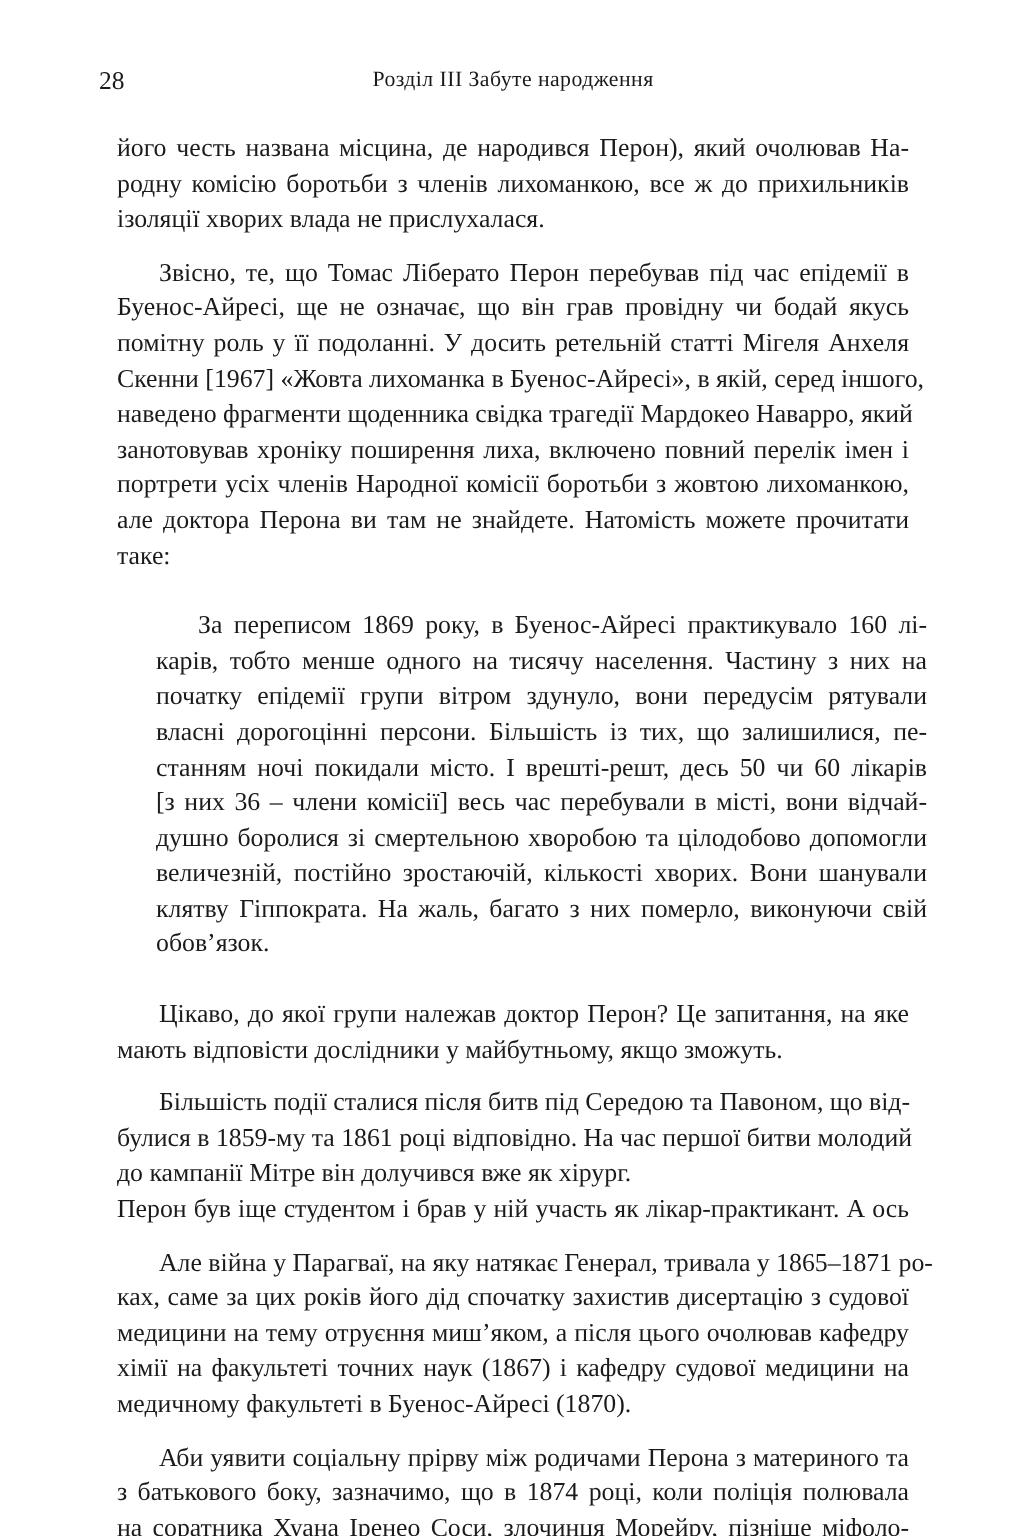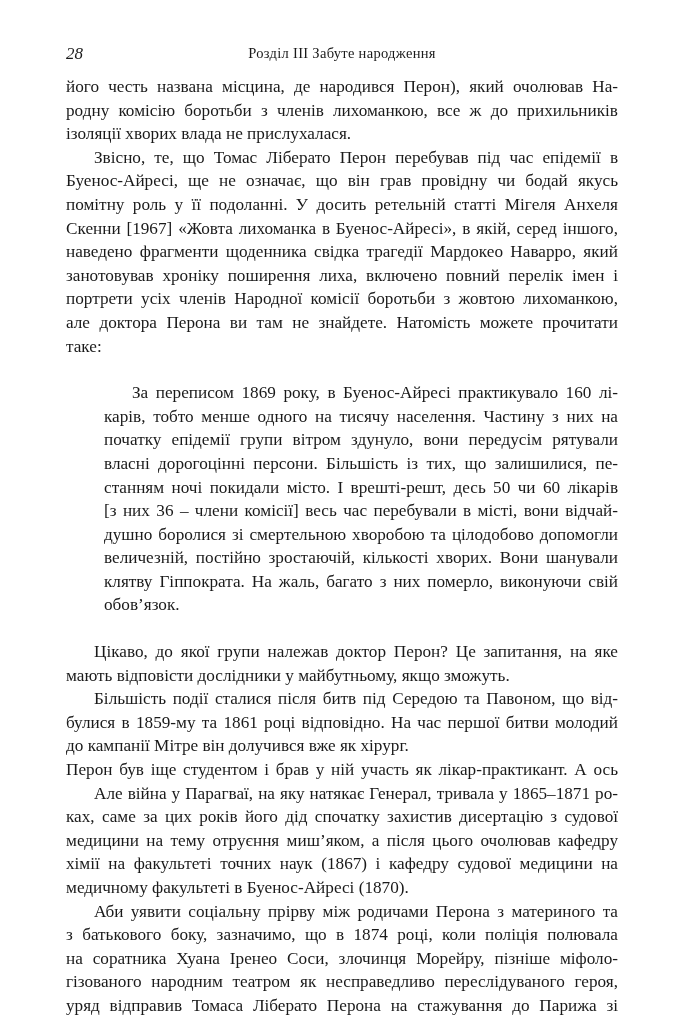--- a/index.html
+++ b/index.html
@@ -1,22 +1,22 @@
 <!DOCTYPE html>
 <html><head>
 <meta charset="utf-8">
 <style>
   html, body { margin:0; padding:0; background:#ffffff; }
   body { width:690px; height:1024px; position:relative; overflow:hidden; color:#1a1a1a;
          font-family:"Liberation Serif","DejaVu Serif",serif; }
   .header { position:absolute; top:44px; left:66px; width:552px; height:24px; font-size:16px; }
-  .page-num { position:absolute; left:0; top:0; font-size:17px;font-style:italic; }
+  .page-num { position:absolute; left:0; top:0; font-size:17px; }
   .running-title { position:absolute; left:0; right:0; top:1px; text-align:center; font-size:14.5px; letter-spacing:0.3px; }
   .body { position:absolute; top:75px; left:66px; width:552px; font-size:17.2px; line-height:23.6px; }
-  .p { margin:0; text-align:justify; }
+  .p { margin:12px; text-align:justify; }
   .p .line { display:block; text-align:justify; text-align-last:justify; white-space:nowrap; }
   .p .line.last { text-align-last:left; }
   .line.first { padding-left:28px; }
   .quote { margin:23px 0 23px 38px; width:514px; }
   .quote .line.first { padding-left:28px; }
 </style>
 </head>
 <body>
 
 <div class="header">

